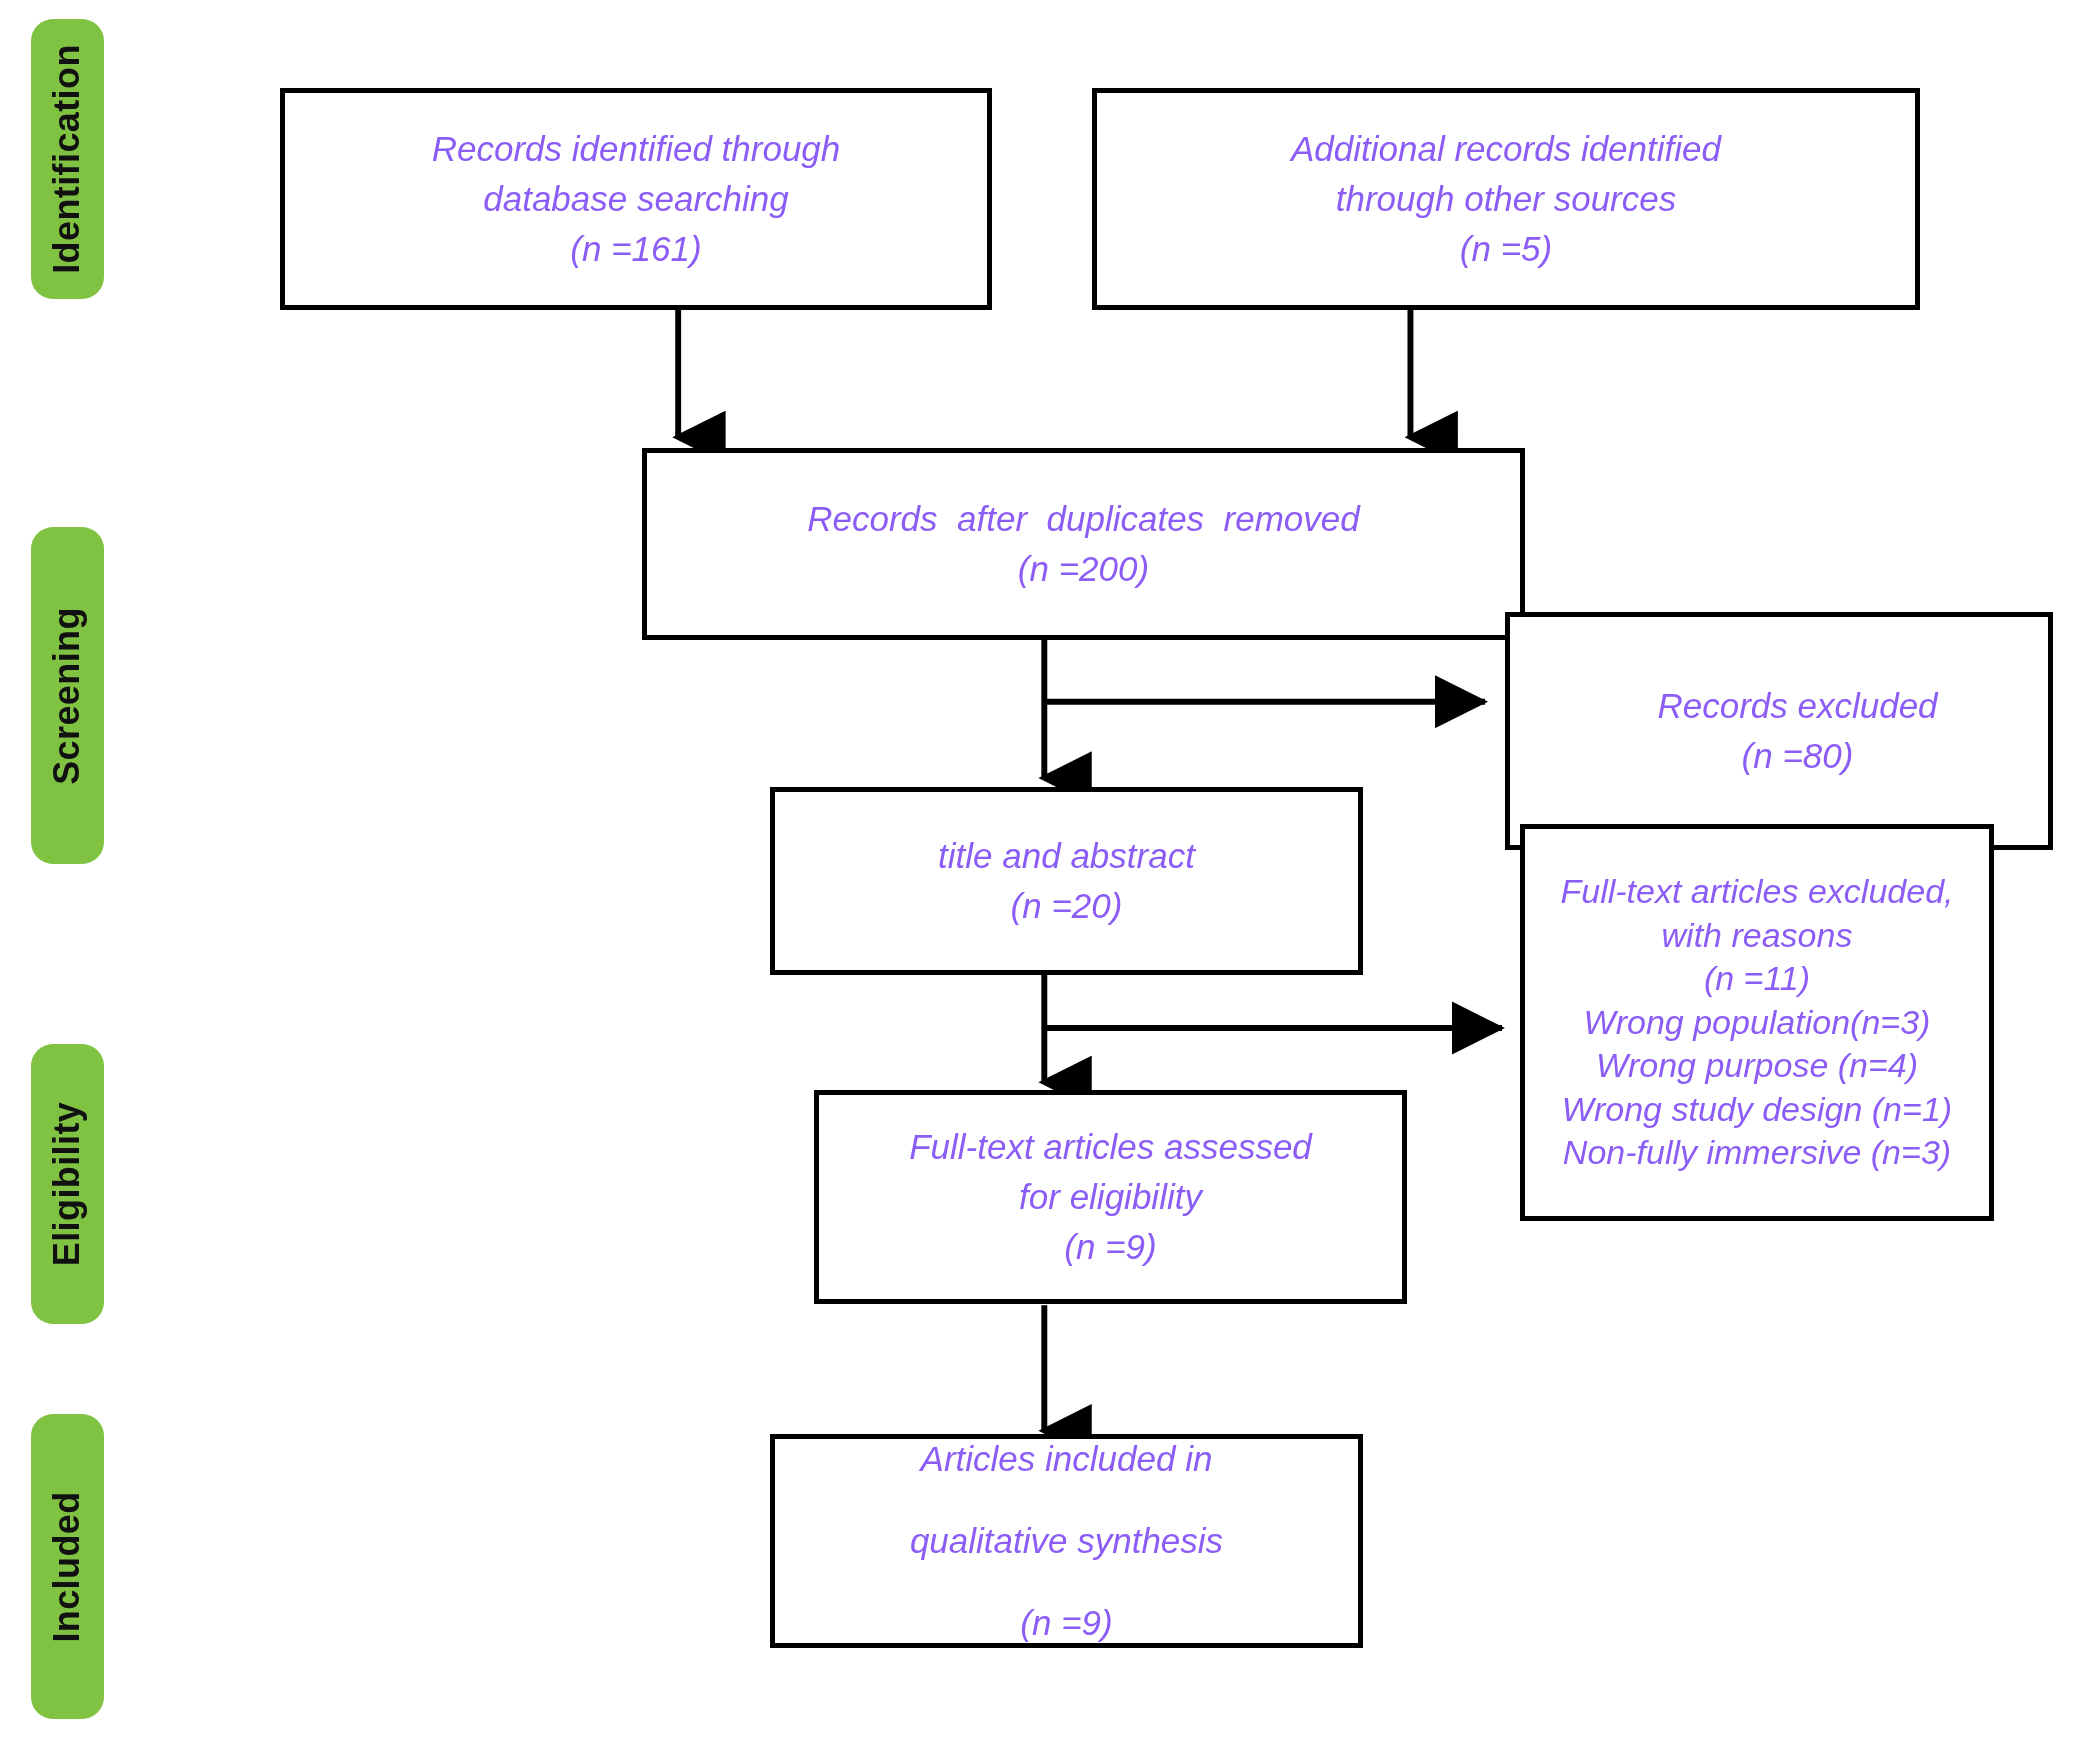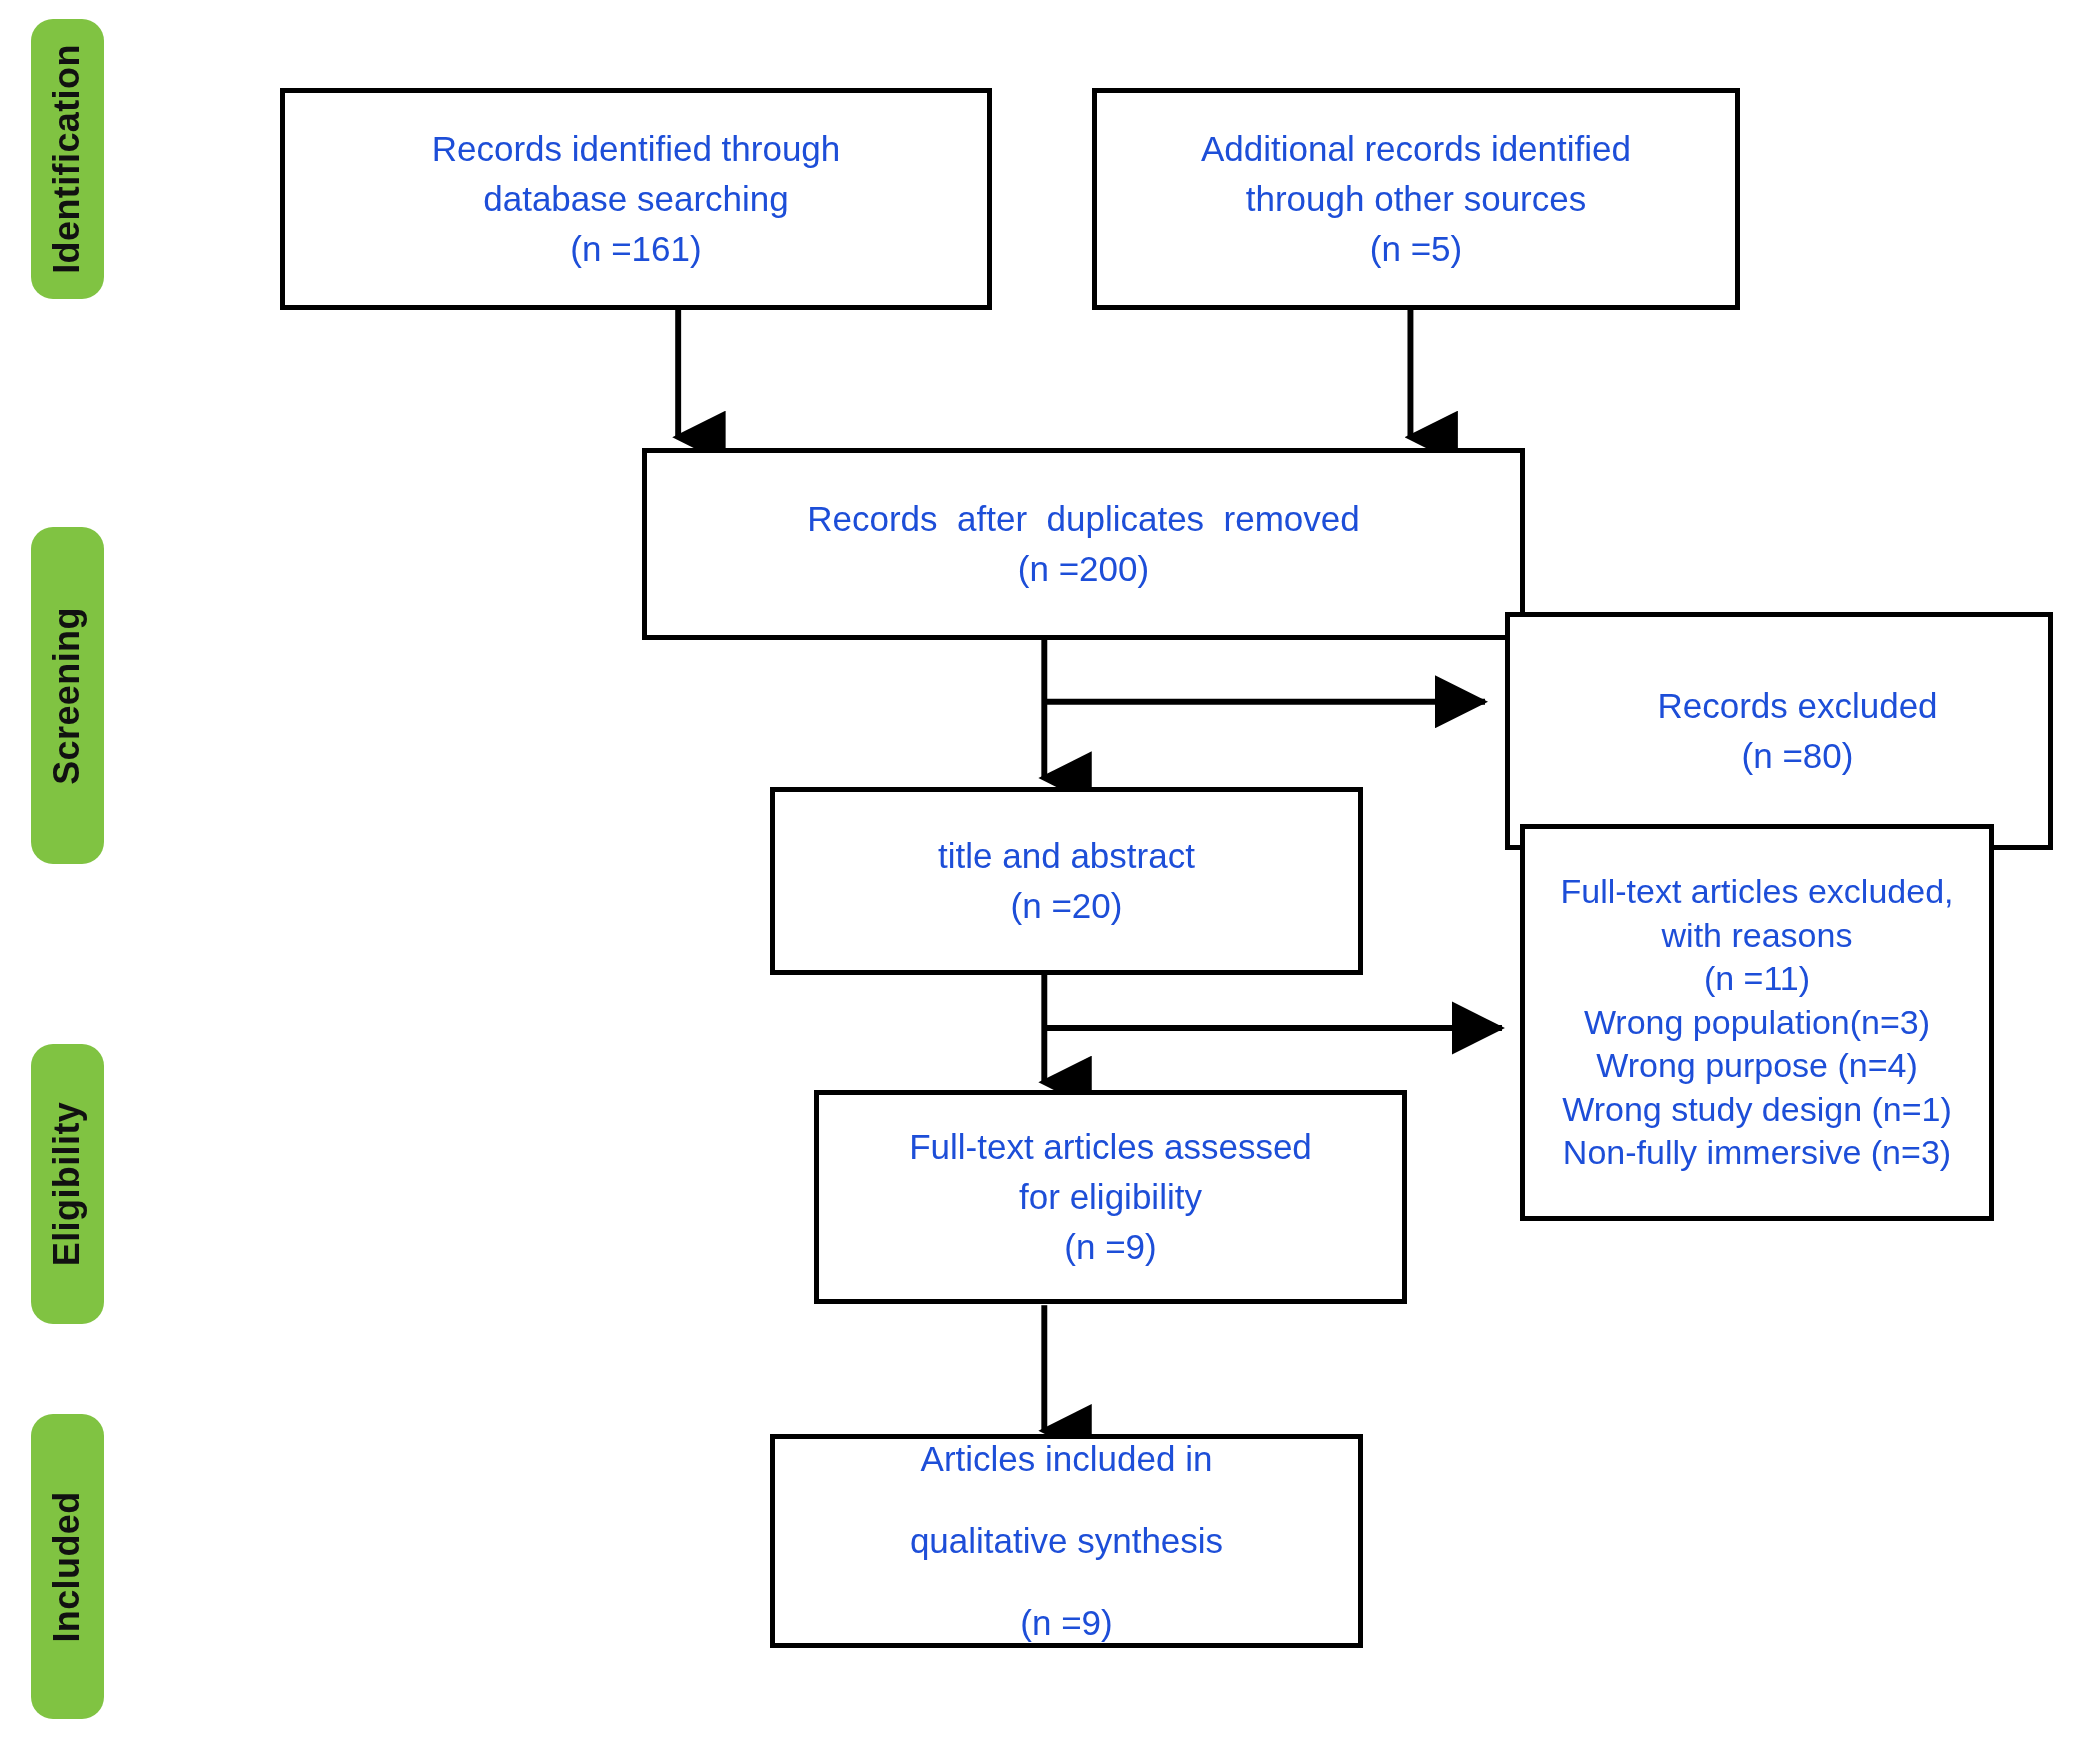--- a/index.html
+++ b/index.html
@@ -43,23 +43,24 @@
     border: 5.1px solid #000000;
     display: flex;
     flex-direction: column;
     align-items: center;
     justify-content: center;
     text-align: center;
   }
   .flow-box .line {
     font-size: 35px;
     line-height: 1.42;
-    color: #1d4ed8;
+    color: #8b5cf6;
     white-space: pre;
     font-family: "Liberation Sans", sans-serif;
+    font-style: italic;
   }
   .flow-box.tight .line {
     line-height: 1.28;
     font-size: 34px;
   }
 
   
   #connectors {
     position: absolute;
     left: 0;
@@ -114,21 +115,21 @@
 
     <line x1="1232" y1="1540" x2="1232" y2="1688" stroke="#000000" stroke-width="7" marker-end="url(#arrowDown)"></line>
   </svg>
 
   <div class="flow-box" style="left:280px; top:88px; width:712px; height:222px;">
     <span class="line">Records identified through</span>
     <span class="line">database searching</span>
     <span class="line">(n =161)</span>
   </div>
 
-  <div class="flow-box" style="left:1092px; top:88px; width:648px; height:222px;">
+  <div class="flow-box" style="left:1092px; top:88px; width:828px; height:222px;">
     <span class="line">Additional records identified</span>
     <span class="line">through other sources</span>
     <span class="line">(n =5)</span>
   </div>
 
   <div class="flow-box" style="left:598px; top:448px; width:883px; height:192px;margin-left:44px;">
     <span class="line">Records  after  duplicates  removed</span>
     <span class="line">(n =200)</span>
   </div>
 

